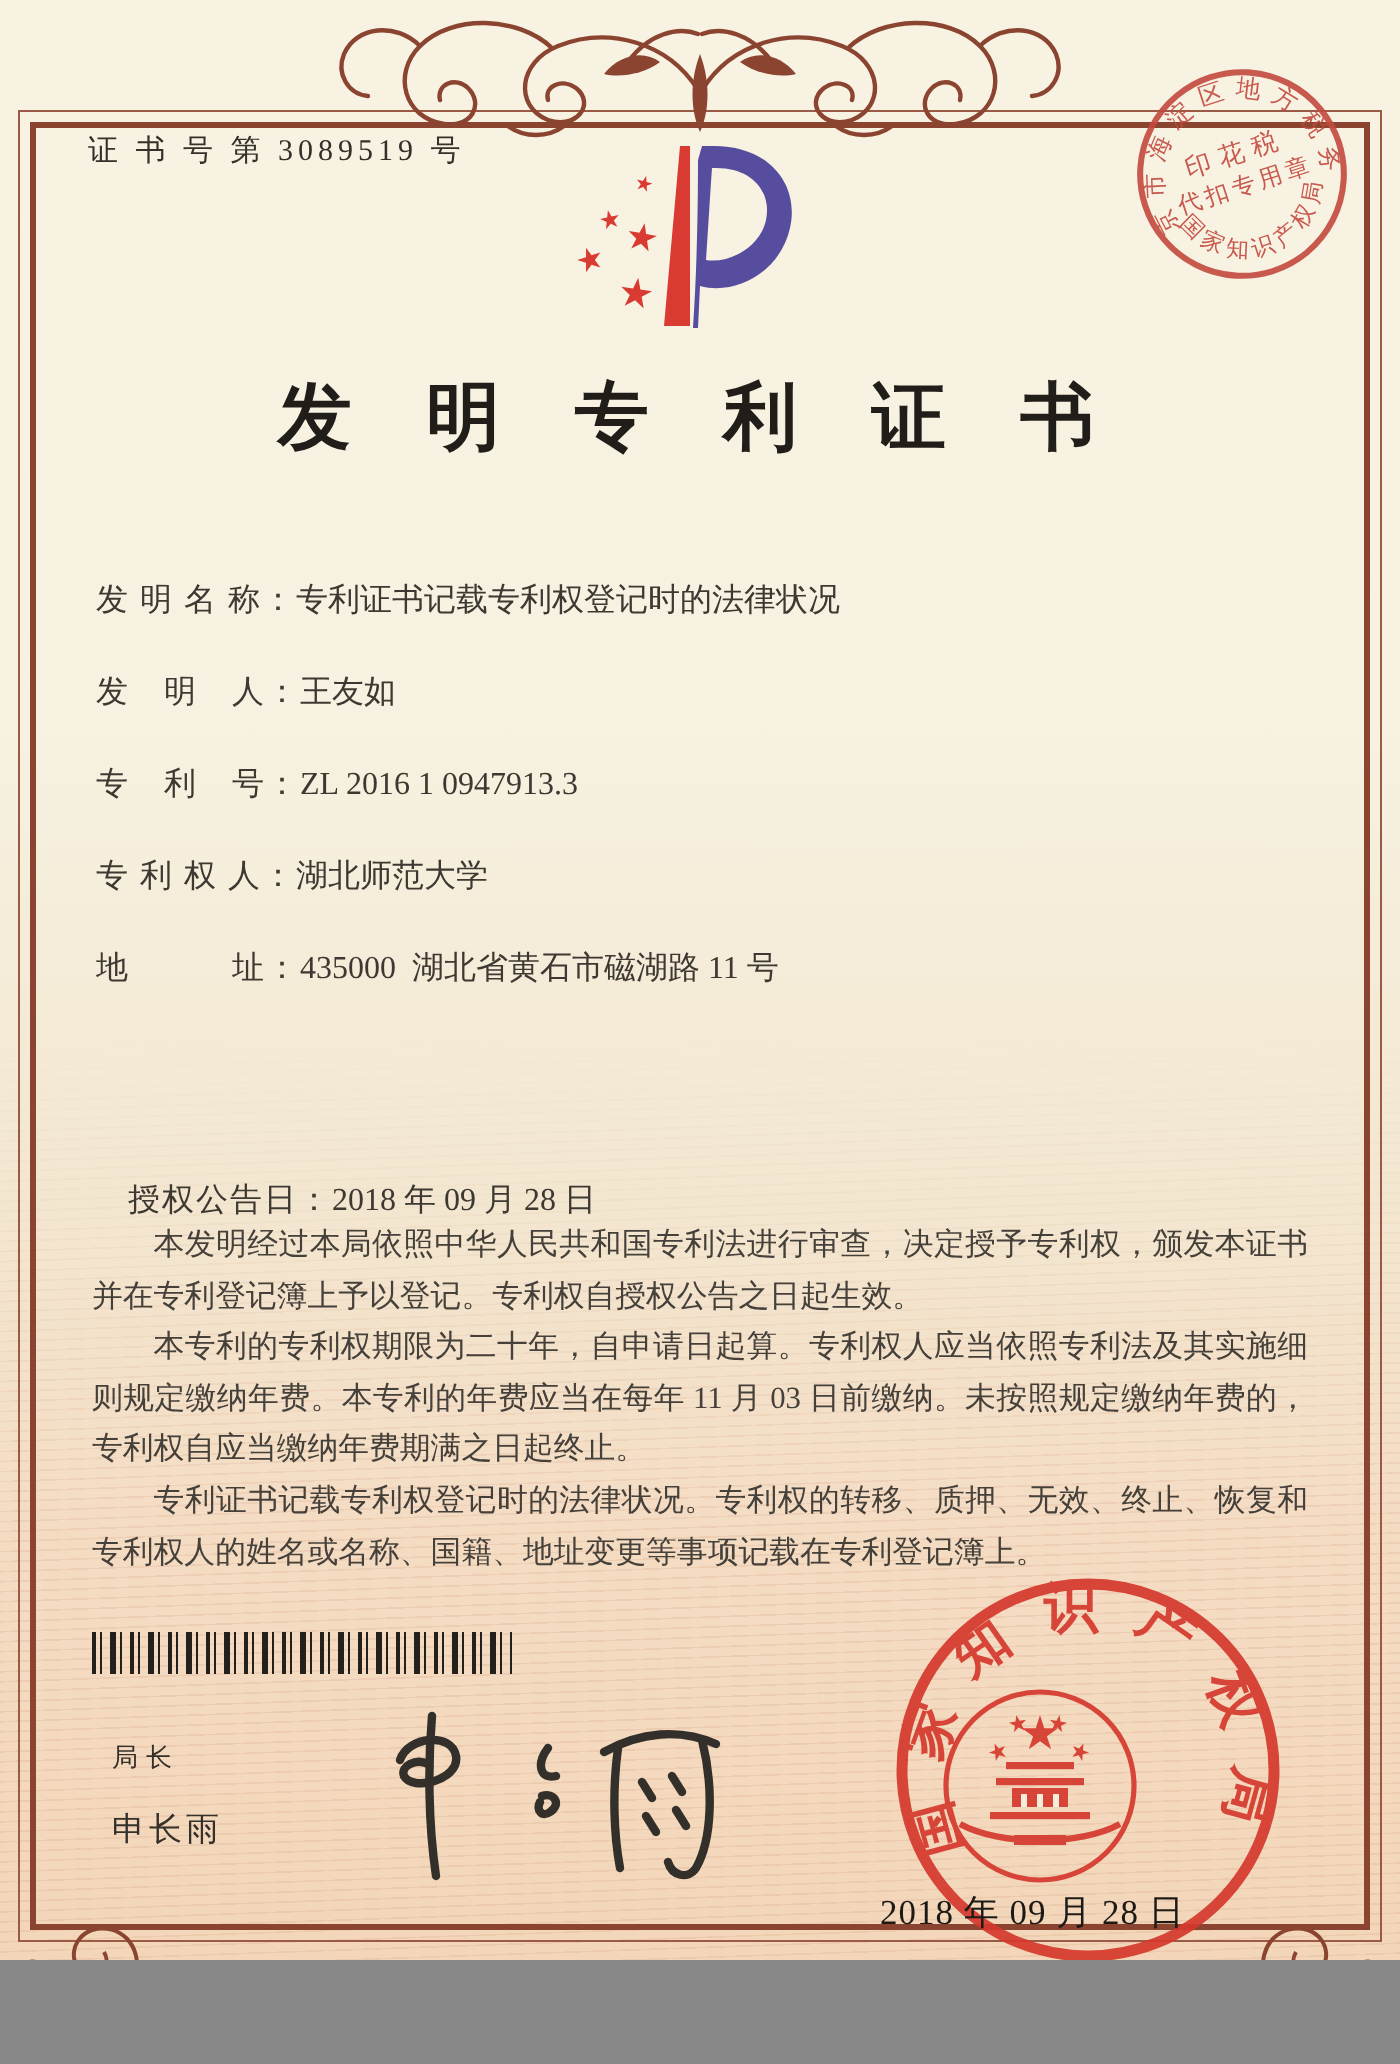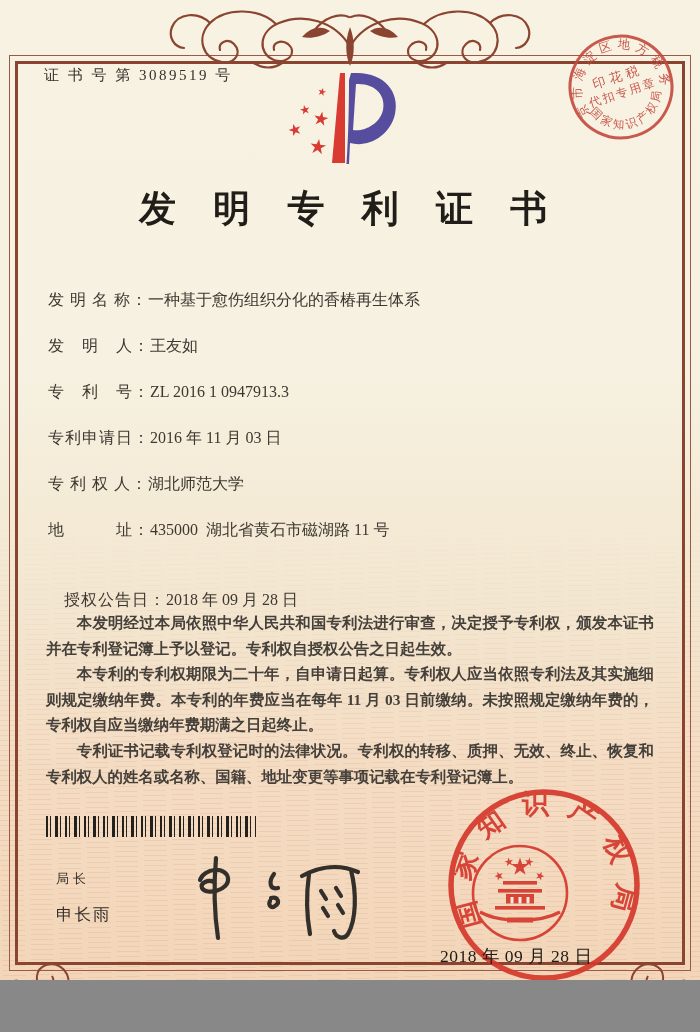--- a/index.html
+++ b/index.html
@@ -18,21 +18,21 @@
   .cert-no{left:44px;top:66px;font-size:15px;letter-spacing:2.5px;color:#35302a;}
   .title{left:0;right:0;top:184px;text-align:center;font-size:37px;font-weight:bold;
     letter-spacing:14px;color:#211e1a;}
   .fields{left:48px;top:290px;right:48px;}
   .field-row{height:46px;font-size:16px;color:#3d3831;white-space:pre-wrap;}
   .field-label{letter-spacing:1px;}
   .grant-row{left:48px;top:572px;right:40px;font-size:16px;color:#3d3831;white-space:pre-wrap;}
   .grant-no{position:absolute;left:322px;top:0;white-space:pre-wrap;}
   .paras{left:46px;top:610px;width:608px;font-size:15.4px;line-height:25.6px;
     color:#45403a;text-align:justify;}
-  .paras p{margin:0;text-indent:2em;font-weight:bold;}
+  .paras p{margin:0;text-indent:2em;}
   .barcode{left:46px;top:816px;width:210px;height:21px;
     background:repeating-linear-gradient(90deg,#24211d 0 2px,transparent 2px 4px,#24211d 4px 5px,
       transparent 5px 9px,#24211d 9px 12px,transparent 12px 14px,#24211d 14px 15px,transparent 15px 19px);}
   .officer-title{left:56px;top:870px;font-size:13px;letter-spacing:4px;color:#35302a;}
   .officer-name{left:56px;top:904px;font-size:16.5px;letter-spacing:2px;color:#35302a;}
   .sig{left:178px;top:846px;}
   .seal-svg{left:438px;top:786px;}
   .seal-date{left:440px;top:944px;font-size:17.5px;letter-spacing:.5px;color:#1d1a16;z-index:3;}
   .footer{left:0;right:0;top:986px;text-align:center;font-size:19px;color:#49423a;}
   .orn-top{left:164px;top:3px;z-index:2;}
@@ -108,24 +108,23 @@
       <use href="#starPath" transform="translate(19,70) scale(6.4) rotate(-18)"></use>
       <use href="#starPath" transform="translate(42,87) scale(8.2) rotate(8)"></use>
       <polygon points="64,13 69,13 69,103 56,103"></polygon>
     </g>
     <path fill="#574d9e" fill-rule="evenodd" d="M75,13 L79,13 C108,12 124,32 119,54 C114,76 92,88 74,83 L73,104 L70.5,104 C72.5,74 73,44 73,20 Z M80,24 C100,23 110,36 107,50 C104,64 88,72 77,70 C78,55 79,38 80,24 Z"></path>
   </svg>
 
   <div class="abs title">发 明 专 利 证 书</div>
 
   <div class="abs fields">
-    <div class="field-row"><span class="field-label">发 明 名 称：</span><span class="field-value">一种基于愈伤组织分化的香椿再生体系</span></div>
+    <div class="field-row"><span class="field-label">发 明 名 称：</span><span class="field-value">专利证书记载专利权登记时的法律状况</span></div>
     <div class="field-row"><span class="field-label">发　明　人：</span><span class="field-value">王友如</span></div>
     <div class="field-row"><span class="field-label">专　利　号：</span><span class="field-value">ZL 2016 1 0947913.3</span></div>
-    <div class="field-row"><span class="field-label">专利申请日：</span><span class="field-value">2016 年 11 月 03 日</span></div>
     <div class="field-row"><span class="field-label">专 利 权 人：</span><span class="field-value">湖北师范大学</span></div>
     <div class="field-row"><span class="field-label">地　　　址：</span><span class="field-value">435000  湖北省黄石市磁湖路 11 号</span></div>
   </div>
 
   <div class="abs grant-row">
     <span><span class="field-label">授权公告日：</span><span>2018 年 09 月 28 日</span></span>
   </div>
 
   <div class="abs paras">
     <p>本发明经过本局依照中华人民共和国专利法进行审查，决定授予专利权，颁发本证书并在专利登记簿上予以登记。专利权自授权公告之日起生效。</p>

